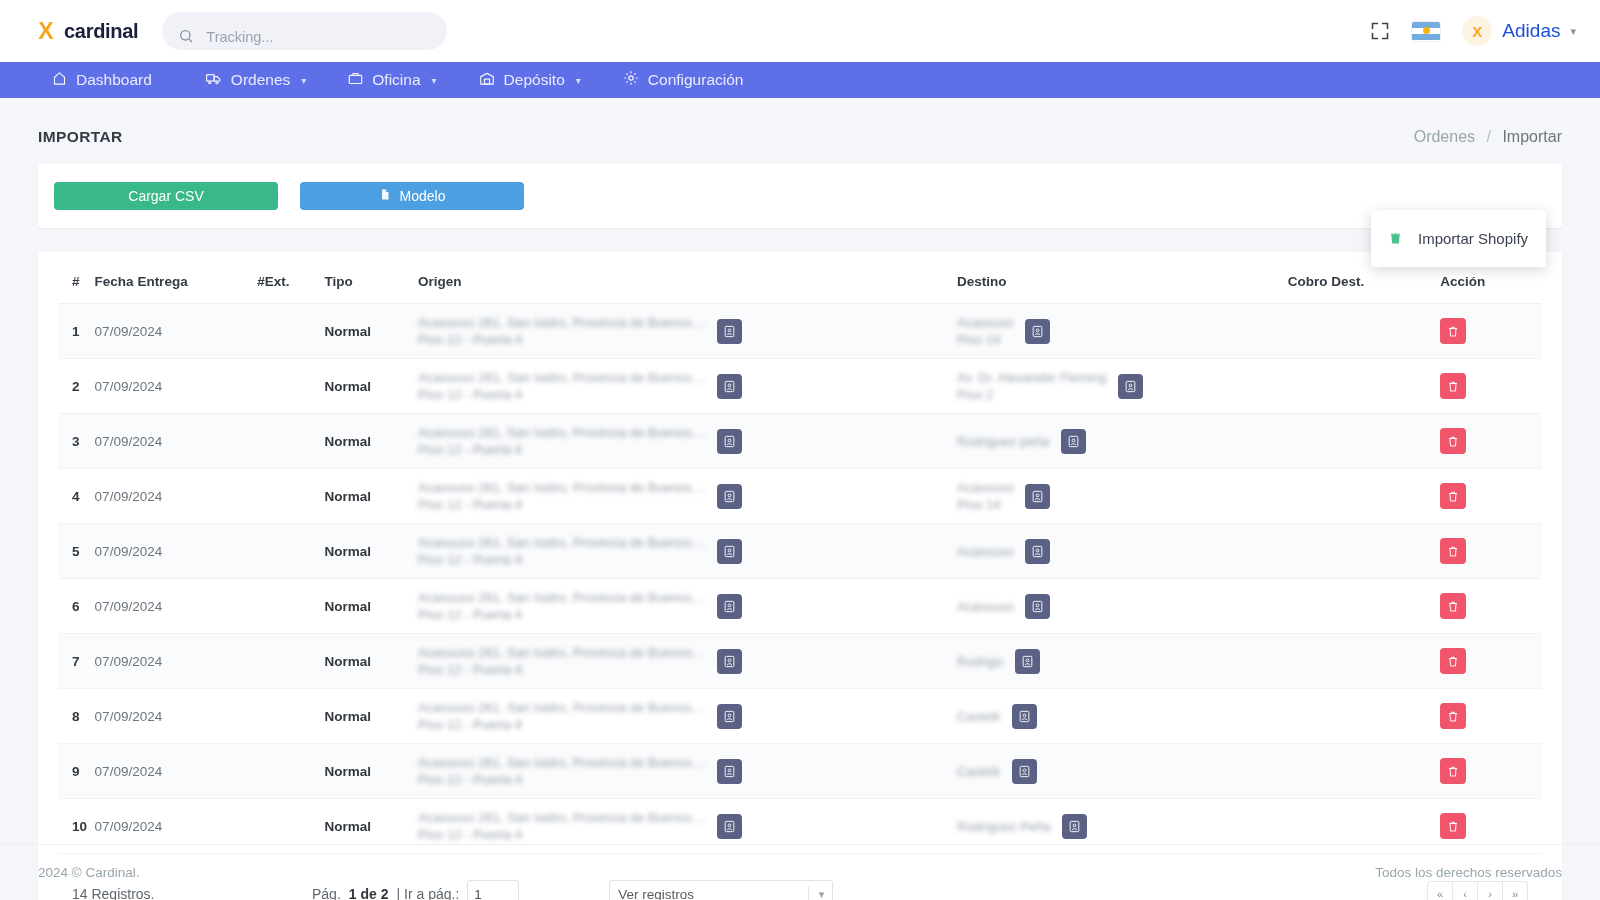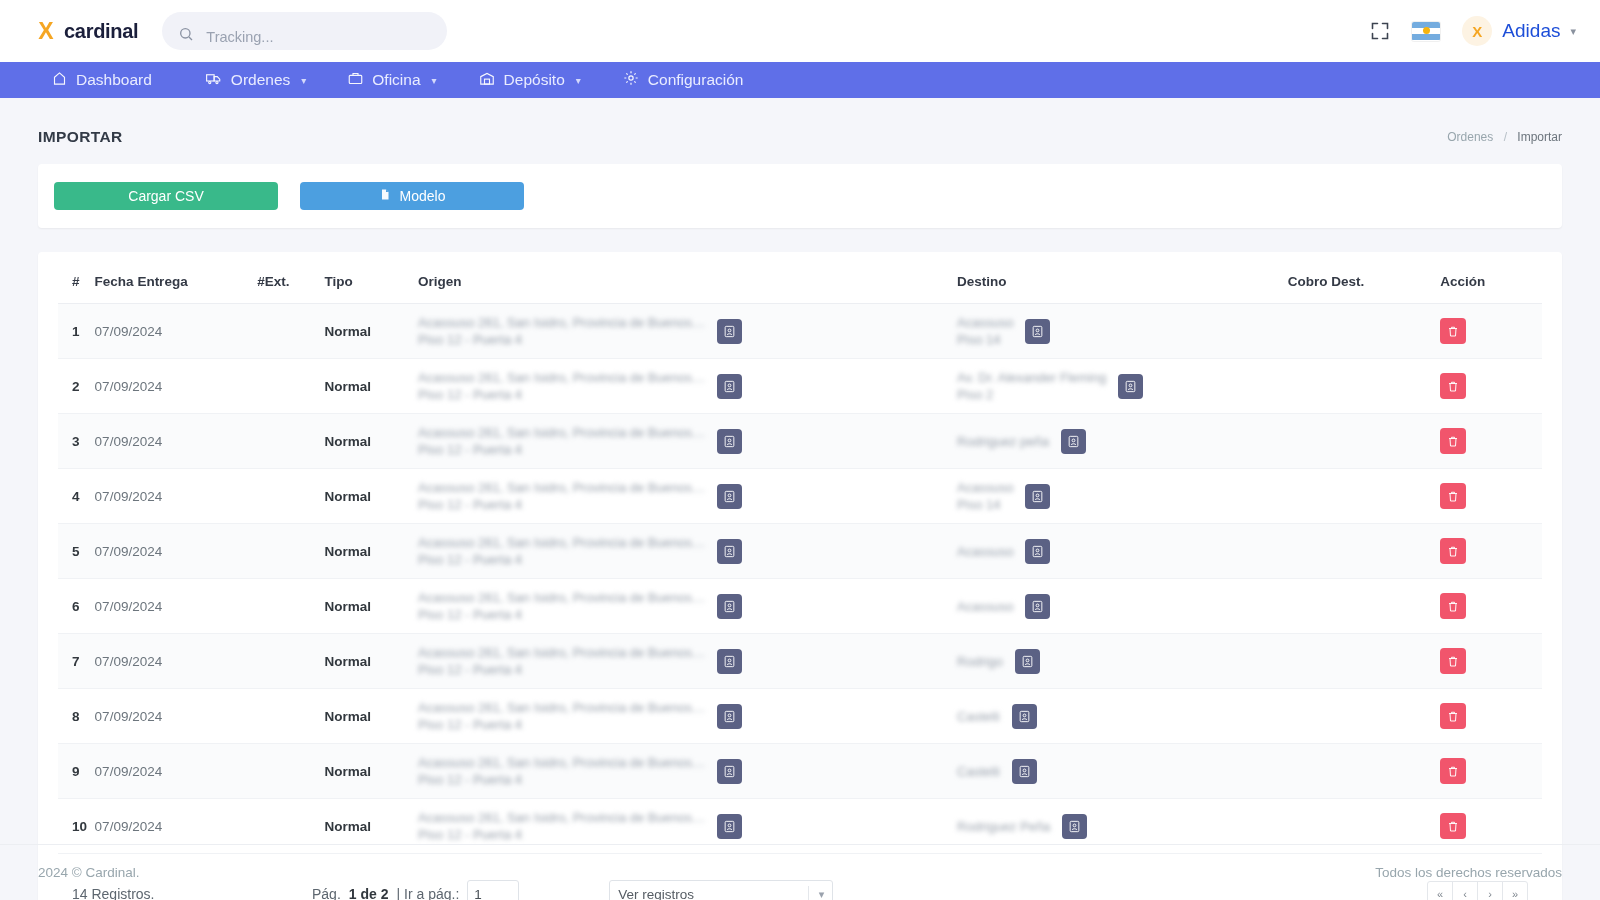--- a/index.html
+++ b/index.html
@@ -21,21 +21,21 @@
   }
   .brand{ display:flex; align-items:center; gap:6px; margin-right:24px; }
   .brand-mark{
     width:24px;height:26px;display:flex;align-items:center;justify-content:center;
     color:#f5a623; font-size:23px; font-weight:700; line-height:1;
   }
   .brand-text{ font-size:20px; font-weight:700; color:#1b1f3b; letter-spacing:-.3px;}
 
   .searchbox{
     width:285px; height:38px; background:#f1f2f8; border-radius:20px;
-    display:flex; align-items:flex-end; gap:10px; padding:4px 16px;
+    display:flex; align-items:flex-start; gap:10px; padding:16px 16px;
   }
   .searchbox svg{ flex:0 0 auto; }
   .searchbox input{
     border:none; outline:none; background:transparent;
     font-family:"Liberation Sans", sans-serif;
     font-size:14.5px; color:#4a5568; width:100%;
   }
   .searchbox input::placeholder{ color:#9aa2b1; }
 
   .top-right{ margin-left:auto; display:flex; align-items:center; gap:22px; }
@@ -74,21 +74,21 @@
   }
   .nav-item .chev{ font-size:10px; opacity:.85; margin-left:2px;}
   .nav-item svg{ opacity:.95; }
 
   
   .page-head{
     display:flex; align-items:center; justify-content:space-between;
     padding:30px 38px 18px 38px;
   }
   .page-title{ font-size:15.5px; font-weight:700; color:#323a46; letter-spacing:.4px;}
-  .crumbs{ font-size:12px; color:#98a6ad; }
+  .crumbs{ font-size:16px; color:#98a6ad; }
   .crumbs .sep{ margin:0 7px; color:#b6bfc6; }
   .crumbs .cur{ color:#6c757d; }
 
   
   .card{
     background:#ffffff; margin:0 38px 24px 38px;
     border-radius:4px; box-shadow:0 1px 2px rgba(0,0,0,.055);
   }
   .toolbar-card{ padding:18px 16px; position:relative; }
   .toolbar{ display:flex; align-items:center; }
@@ -317,20 +317,31 @@
         <svg width="12" height="13" viewBox="0 0 24 24" fill="#fff">
           <path d="M6 2h8l5 5v15H6z" opacity=".95"></path>
             <path d="M14 2v5h5" fill="#4c9fe0"></path>
         </svg>
       </span>
       <span>Modelo</span>
     </button>
 
   </div>
 
+  <div class="dropdown-menu">
+    <div class="dropdown-item">
+      <span>
+        <svg width="17" height="18" viewBox="0 0 24 24">
+          <path d="M6 7h12l-1.2 14H7.2z" fill="#4fc08d"></path>
+          <path d="M9 8V6.2a3 3 0 0 1 6 0V8" fill="none" stroke="#fff" stroke-width="1.8"></path>
+        </svg>
+      </span>
+      <span>Importar Shopify</span>
+    </div>
+  </div>
 </div>
 
 <div class="card table-card">
   <table>
     <thead>
       <tr>
         <th class="c-num">#</th>
         <th class="c-date">Fecha Entrega</th>
         <th class="c-ext">#Ext.</th>
         <th class="c-tipo">Tipo</th>

